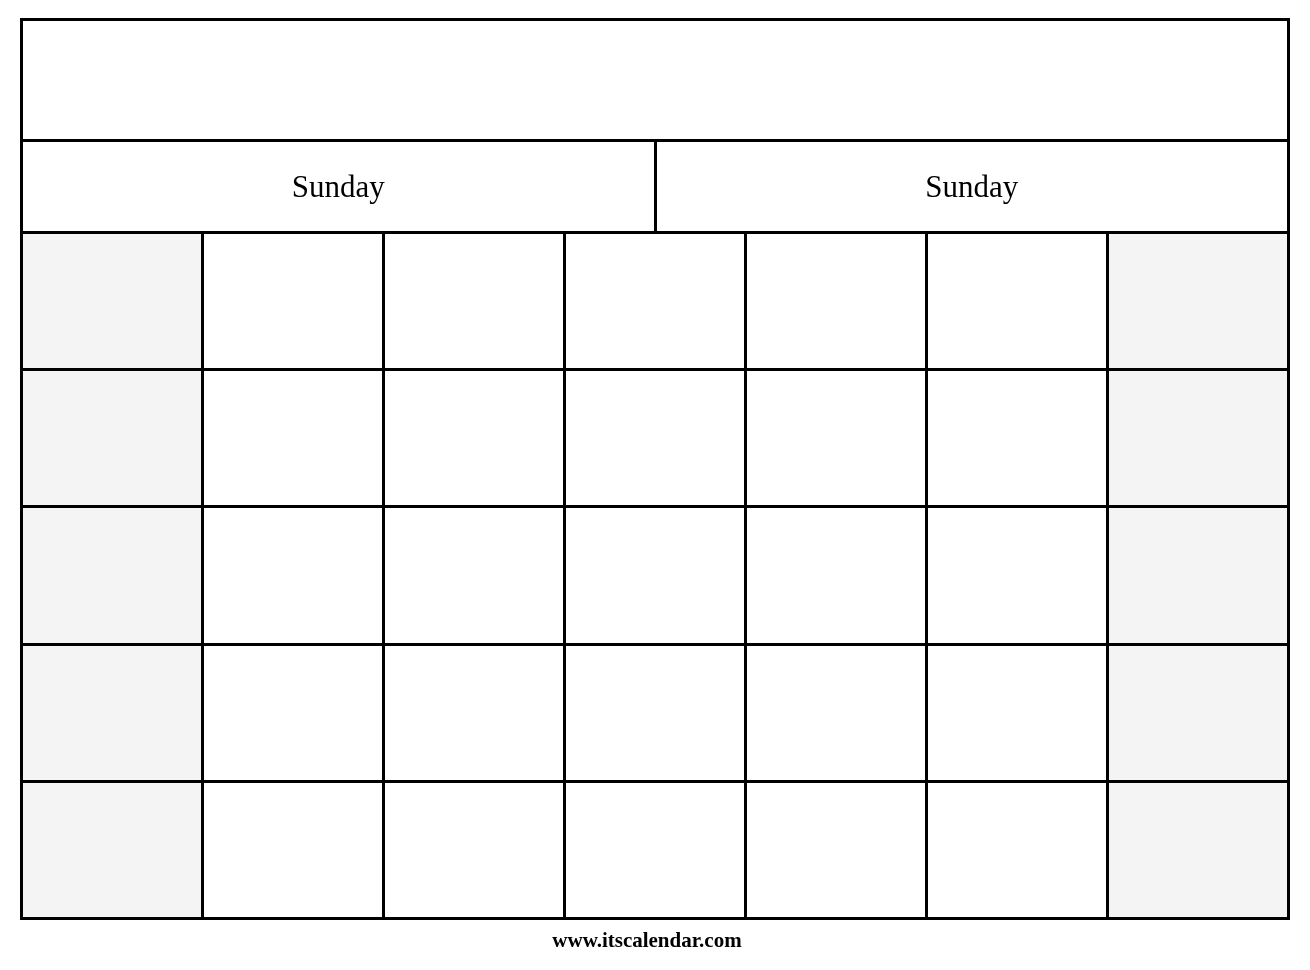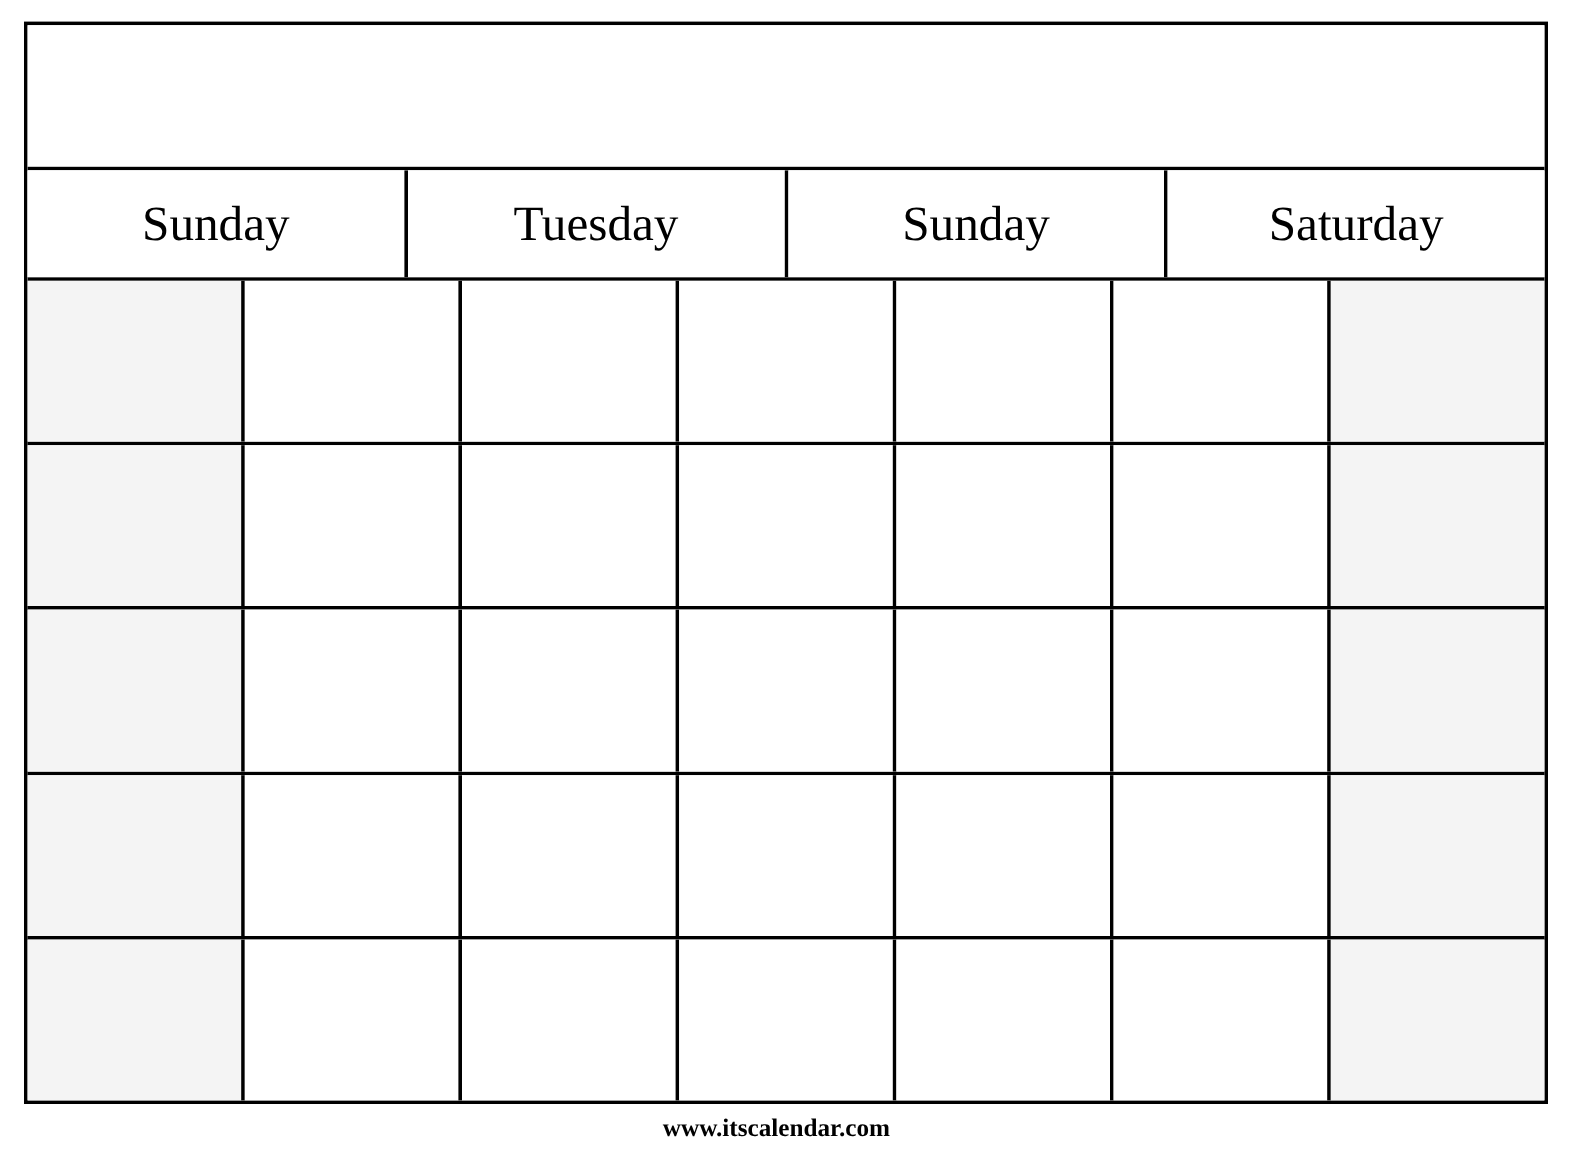--- a/index.html
+++ b/index.html
@@ -64,21 +64,21 @@
     flex: 1 1 0;
     box-sizing: border-box;
     border-right: 3px solid #000000;
     display: flex;
     align-items: center;
     justify-content: center;
     background: #ffffff;
   }
   .weekday-cell:last-child { border-right: none; }
   .weekday-label {
-    font-size: 41px;
+    font-size: 31px;
     color: #000000;
     line-height: 1;
     white-space: nowrap;
   }
 
   
   .weeks-body {
     flex: 1 1 auto;
     display: flex;
     flex-direction: column;
@@ -132,27 +132,21 @@
 
     <div class="title-row">
       <span class="title-text"></span>
     </div>
 
     <div class="weekday-row">
       <div class="weekday-cell">
         <span class="weekday-label">Sunday</span>
       </div>
       <div class="weekday-cell">
-        <span class="weekday-label">Tuesday</span>
-      </div>
-      <div class="weekday-cell">
         <span class="weekday-label">Sunday</span>
-      </div>
-      <div class="weekday-cell">
-        <span class="weekday-label">Saturday</span>
       </div>
     </div>
 
     <div class="weeks-body">
 
       <div class="week-row">
         <div class="day-cell weekend">
           <span class="day-number"></span>
         </div>
         <div class="day-cell">

